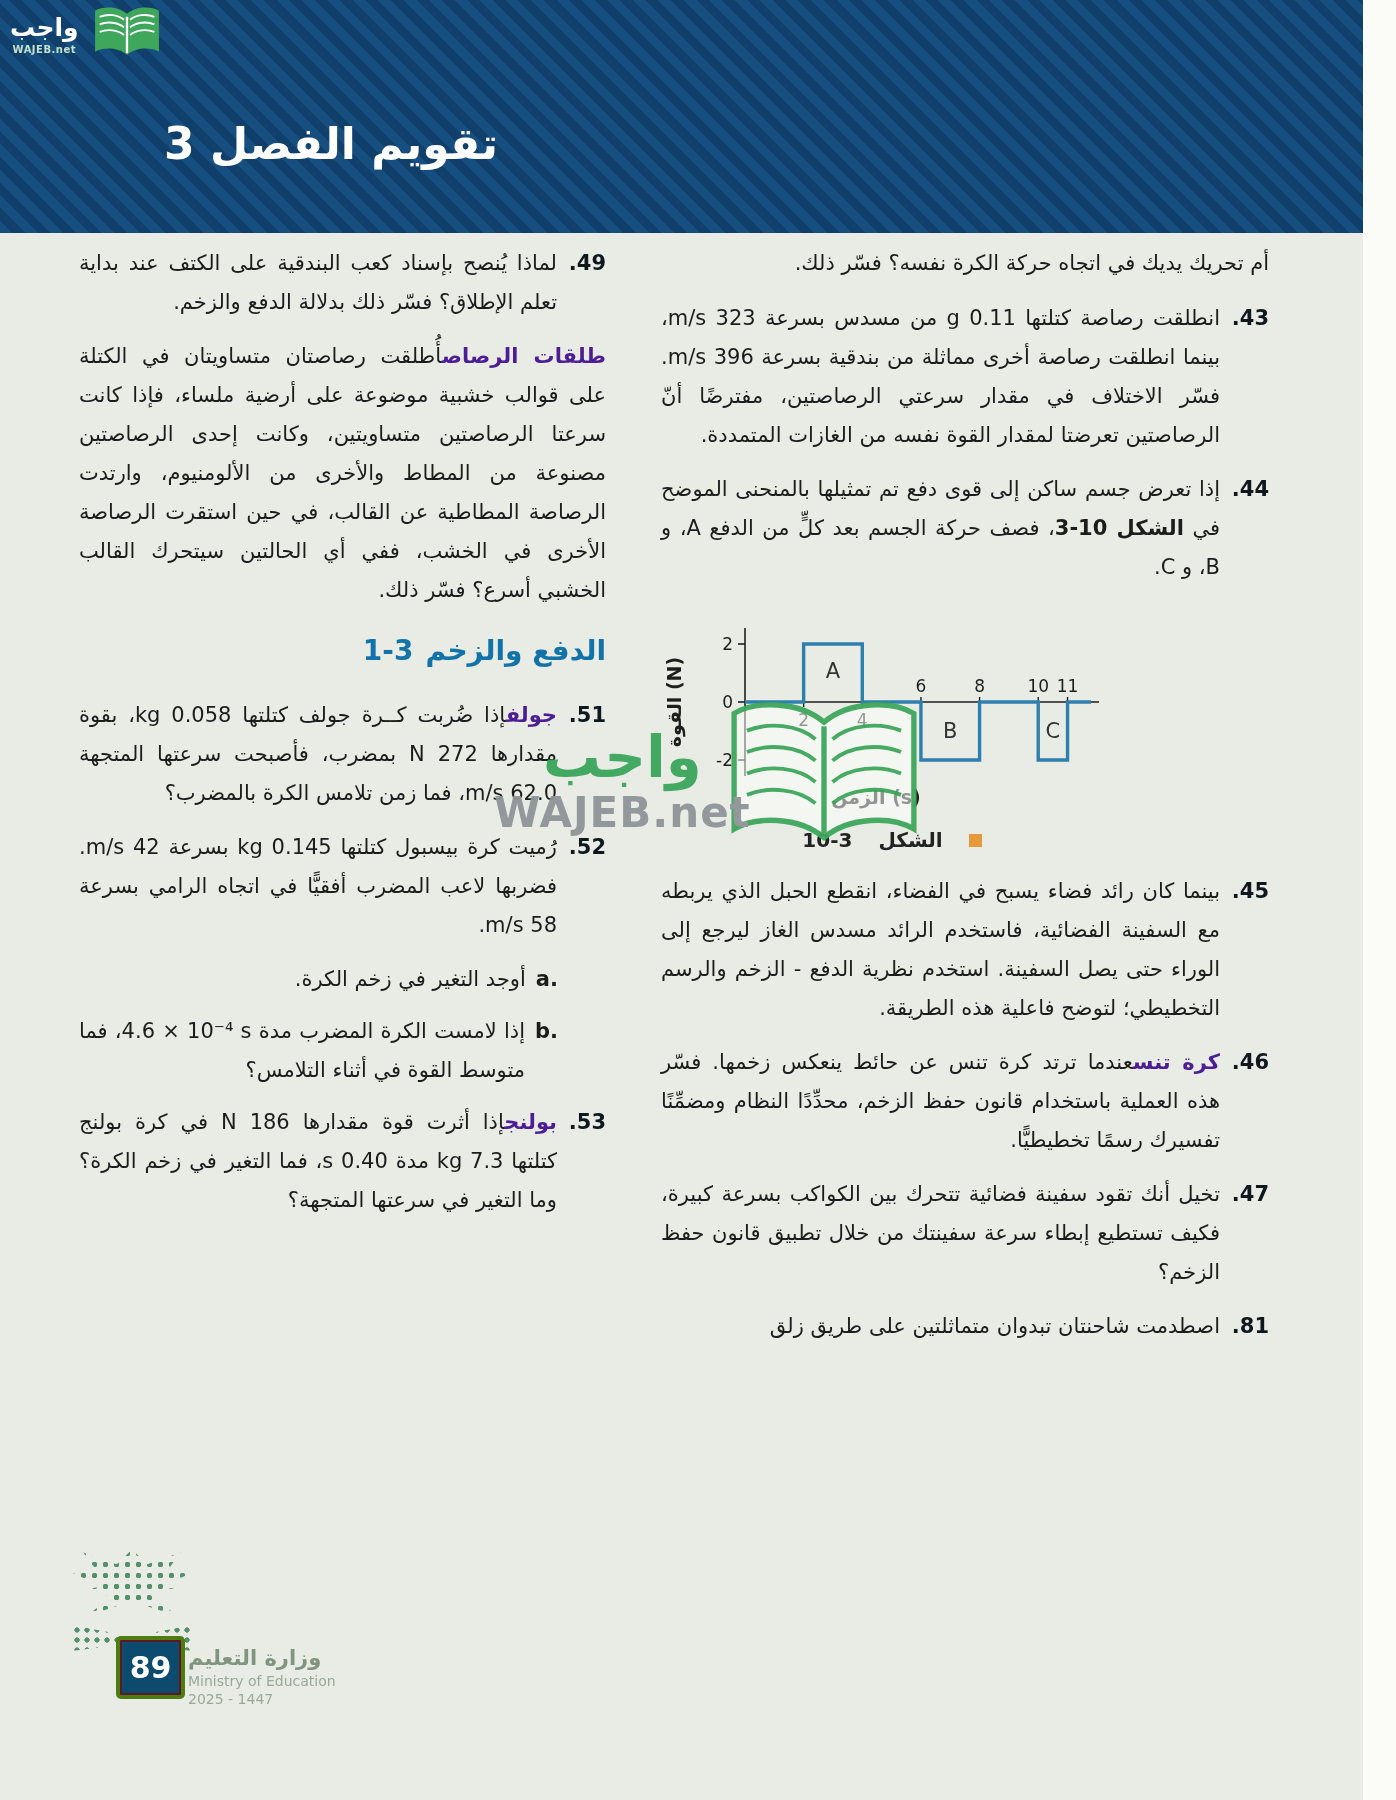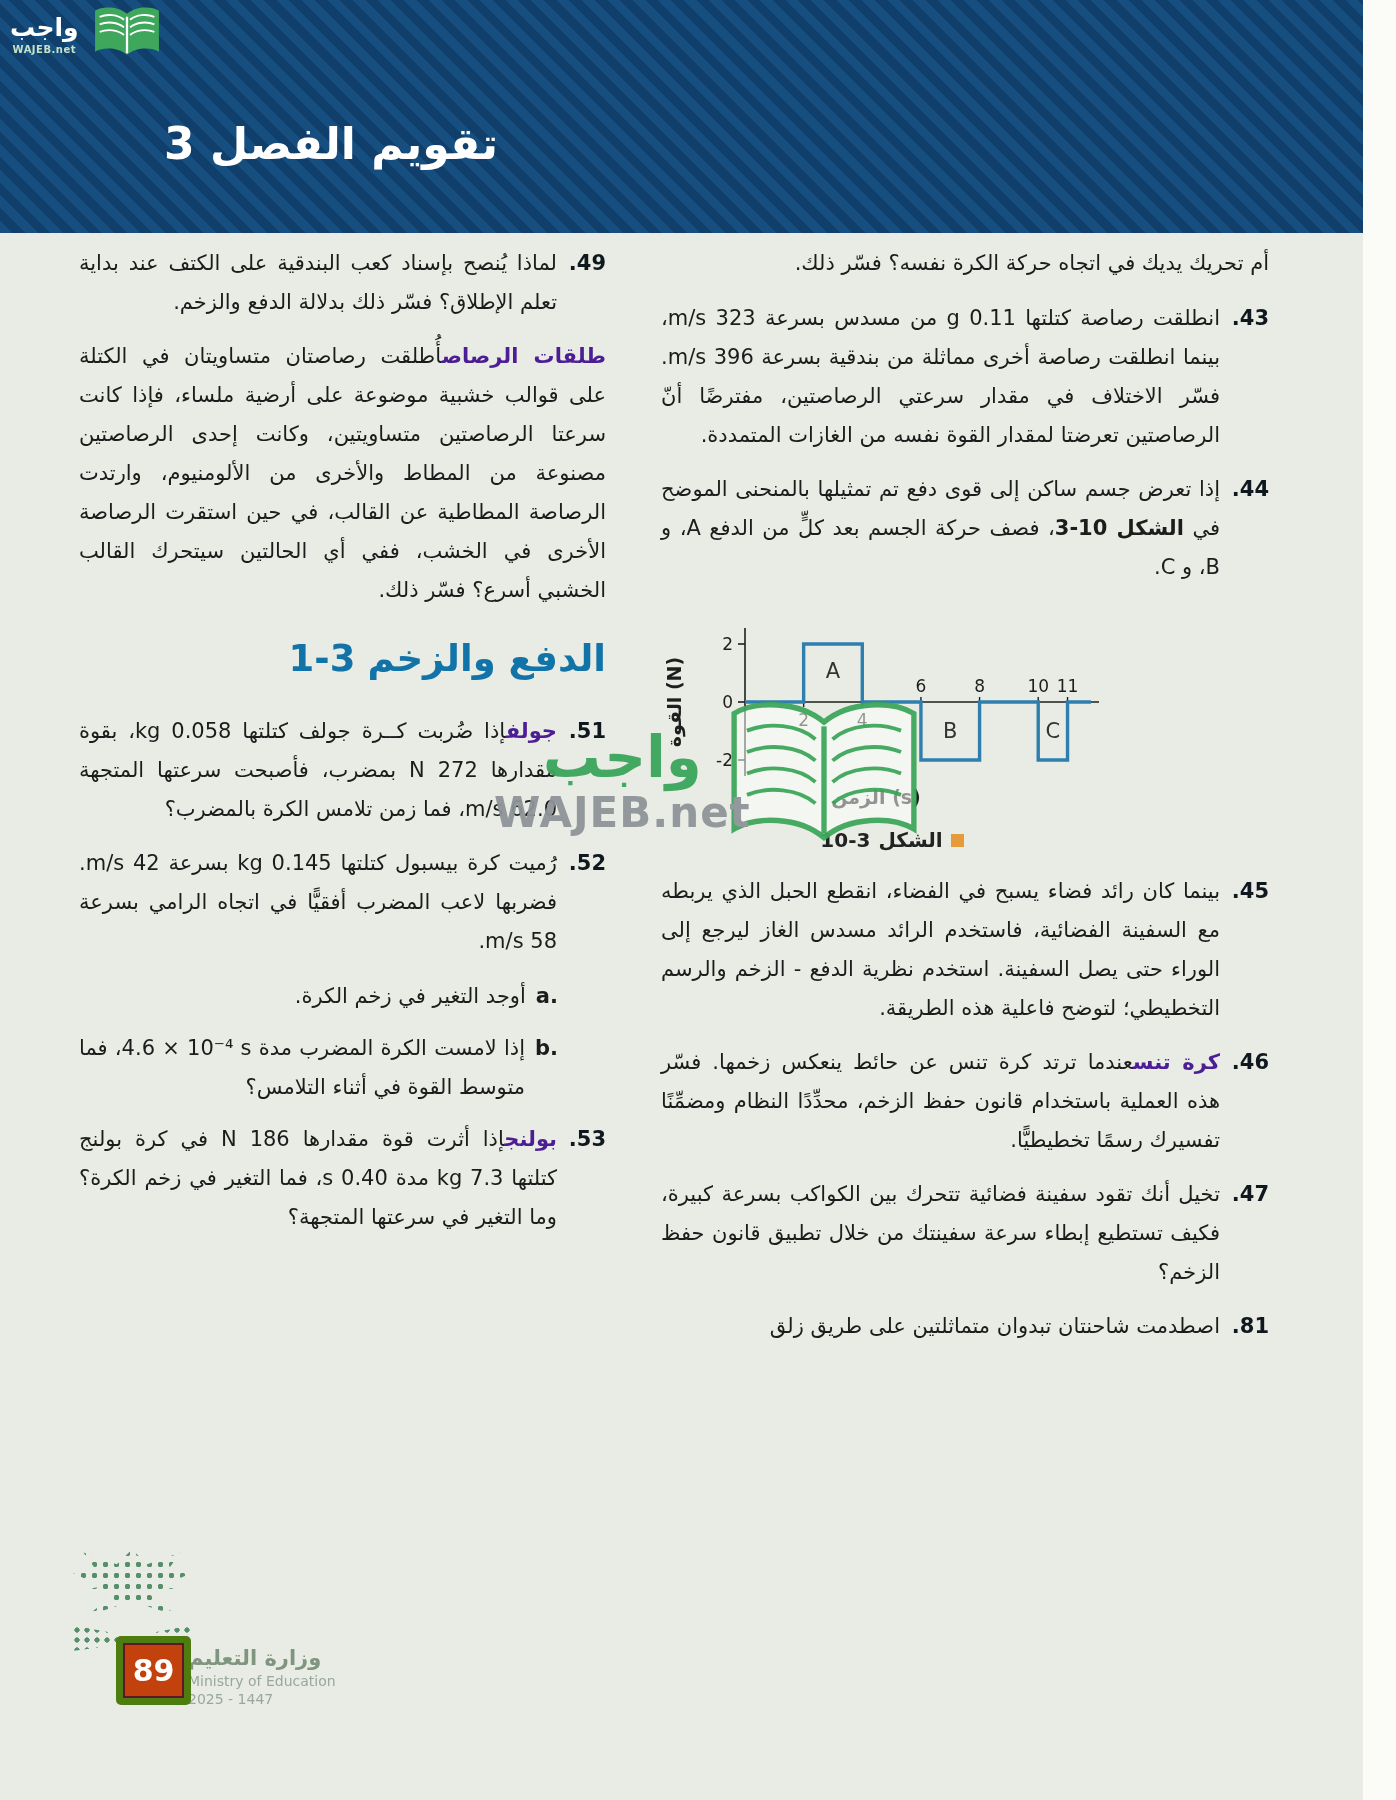--- a/index.html
+++ b/index.html
@@ -34,30 +34,30 @@
   .q{display:flex;gap:9px;margin-bottom:15px;}
   .q-num{flex:0 0 40px;font-weight:bold;text-align:right;color:#10181f;}
   .q-text{flex:1 1 auto;margin:0;}
   .kw{color:#4c1d95;font-weight:bold;}
   .figref{font-weight:bold;}
   .q-sub{display:flex;gap:10px;margin:2px 48px 13px 0;}
   .q-sub-num{font-weight:bold;direction:ltr;flex:0 0 auto;}
   .q-sub-text{margin:0;flex:1 1 auto;}
 
   .hdr-red{color:#d03a30;font-size:27px;font-weight:bold;text-align:right;margin:16px 0 8px;}
-  .hdr-blue{direction:ltr;text-align:right;color:#1273a8;font-size:37px;font-weight:bold;margin:0 0 18px;}
+  .hdr-blue{direction:ltr;text-align:right;color:#1273a8;font-size:28px;font-weight:bold;margin:0 0 18px;}
   .hdr-blue .hdr-num{margin-right:12px;}
 
   
   .chart-block{width:462px;margin:4px auto 12px 0;direction:ltr;}
   .chart-block svg{display:block;}
   .tick{font-size:17px;fill:#1e1e1e;font-family:"DejaVu Sans",sans-serif;}
   .seg-label{font-size:21px;fill:#333333;font-family:"DejaVu Sans",sans-serif;}
   .axis-label{font-size:19px;font-weight:bold;fill:#1e1e1e;font-family:"DejaVu Sans",sans-serif;}
-  .fig-caption{display:flex;direction:ltr;justify-content:center;align-items:center;gap:8px;
+  .fig-caption{display:flex;direction:ltr;justify-content:center;align-items:center;gap:26px;
     margin-top:6px;font-size:20px;font-weight:bold;color:#222222;}
   .fig-square{width:13px;height:13px;background:#e59b3a;display:inline-block;}
 
   
   .watermark{position:absolute;left:494px;top:696px;display:flex;align-items:center;z-index:5;
     pointer-events:none;opacity:.95;}
   .wm-textstack{display:flex;flex-direction:column;align-items:center;margin-right:-34px;z-index:2;}
   .wm-ar{color:#3ba55c;font-size:58px;font-weight:bold;line-height:1.05;}
   .wm-net{color:#8e9498;font-size:42px;font-weight:bold;letter-spacing:1px;}
   .wm-book{width:214px;height:172px;}
@@ -69,21 +69,21 @@
     clip-path:polygon(50% 2%,60% 22%,82% 6%,72% 34%,97% 26%,70% 52%,96% 62%,62% 64%,80% 92%,50% 72%,20% 92%,38% 64%,4% 62%,30% 52%,3% 26%,28% 34%,18% 6%,40% 22%);}
   .moe-bookrow{width:120px;height:26px;margin:3px auto 0;
     background:radial-gradient(circle,#55906a 2.4px,rgba(0,0,0,0) 2.9px);background-size:10px 10px;
     clip-path:polygon(0% 0%,50% 45%,100% 0%,100% 100%,50% 70%,0% 100%);}
   .footer-text{position:absolute;left:188px;top:1646px;z-index:4;}
   .ft-ar{font-size:21px;color:#7f957f;font-weight:bold;margin:0 0 3px;direction:rtl;text-align:left;}
   .ft-en{font-size:14px;color:#98a89a;margin:0;}
   .ft-years{font-size:14px;color:#98a89a;margin:2px 0 0;}
   .page-num{
     position:absolute;left:116px;top:1636px;width:61px;height:55px;
-    background:#c2410c;border:7px solid #4d7c0f;box-shadow:inset 0 0 0 2px #5f1626;
+    background:#0c4a6e;border:4px solid #4d7c0f;box-shadow:inset 0 0 0 2px #5f1626;
     color:#ffffff;font-size:30px;font-weight:bold;display:flex;align-items:center;justify-content:center;
     border-radius:5px;z-index:6;
   }
 </style>
 </head>
 <body>
 
 <div class="page">
 
   <div class="top-band">

